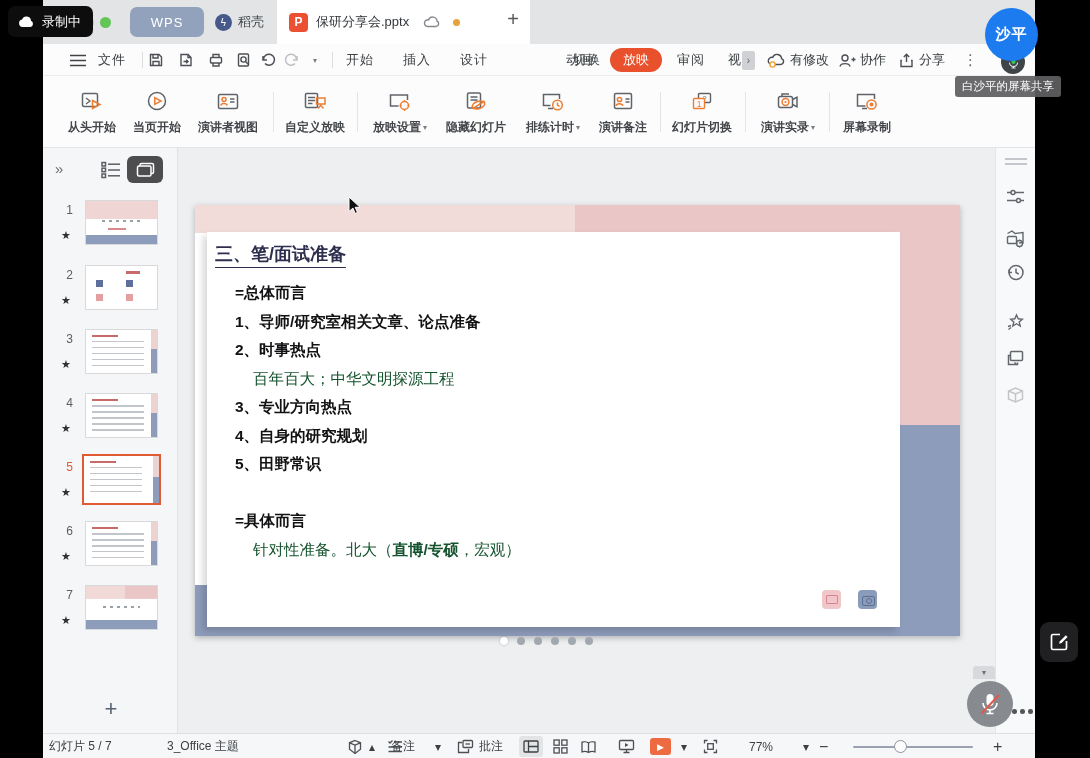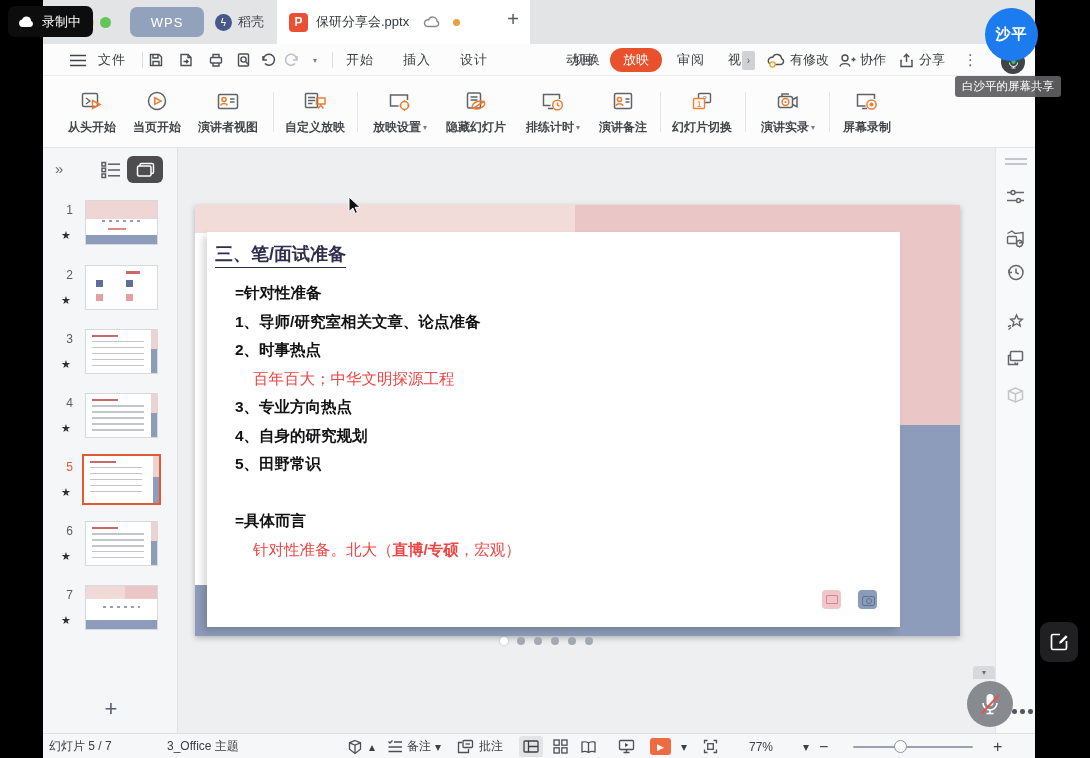--- a/index.html
+++ b/index.html
@@ -64,21 +64,21 @@
     background:repeating-linear-gradient(90deg,#9aa0a8 0 3px,transparent 3px 7px);}
   .add-slide{position:absolute;left:56px;top:548px;font-size:22px;color:#566273;width:24px;text-align:center;}
   .canvas{position:absolute;left:135px;top:148px;width:817px;height:585px;background:#edeff1;}
   
   .slide{position:absolute;left:152px;top:205px;width:765px;height:431px;background:#fff;box-shadow:0 2px 6px rgba(0,0,0,.25);}
   .sr{position:absolute;}
   .card{position:absolute;left:12px;top:27px;width:693px;height:395px;background:#fff;
     box-shadow:-4px 4px 7px rgba(0,0,0,.16);padding-top:10px;}
   .card .title{margin-left:8px;font-size:18px;font-weight:600;color:#2e2e4e;display:inline-block;
     border-bottom:1.5px solid #2e2e4e;padding-bottom:1px;}
-  .ln{height:28.5px;line-height:28.5px;font-size:15.5px;color:#ef4444;margin-left:28px;white-space:nowrap;}
+  .ln{height:28.5px;line-height:28.5px;font-size:15.5px;color:#14532d;margin-left:28px;white-space:nowrap;}
   .ln.b{font-weight:700;color:#121214;}
   .ln.sub{margin-left:46px;}
   .lines{margin-top:11px;}
   .mini{position:absolute;width:19px;height:19px;border-radius:4px;top:358px;}
   .mini.pk{left:615px;background:#f0c6ca;}
   .mini.pk::after{content:"";position:absolute;left:4px;top:5px;width:10px;height:7px;border:1.6px solid #d4868f;border-radius:1px;}
   .mini.bl{left:651px;background:#8b9cba;}
   .mini.bl::after{content:"";position:absolute;left:4px;top:6px;width:11px;height:8px;border:1.6px solid #5d6f93;border-radius:2px;}
   .mini.bl::before{content:"";position:absolute;left:8px;top:8px;width:4px;height:4px;border:1.4px solid #5d6f93;border-radius:50%;z-index:1;}
   .dots{position:absolute;left:457px;top:637px;display:flex;gap:9px;}
@@ -397,21 +397,21 @@
     <div class="slide">
       <div class="sr" style="left:0;top:0;width:380px;height:28px;background:var(--slide-pink-light);"></div>
       <div class="sr" style="left:380px;top:0;width:385px;height:28px;background:var(--slide-pink);"></div>
       <div class="sr" style="left:705px;top:28px;width:60px;height:192px;background:var(--slide-pink);"></div>
       <div class="sr" style="left:705px;top:220px;width:60px;height:211px;background:var(--slide-blue);"></div>
       <div class="sr" style="left:0;top:422px;width:765px;height:9px;background:var(--slide-blue);"></div>
       <div class="sr" style="left:0;top:380px;width:12px;height:42px;background:var(--slide-blue);"></div>
       <div class="card">
         <span class="title">三、笔/面试准备</span>
         <div class="lines">
-          <div class="ln b">=针对性准备</div>
+          <div class="ln b">=总体而言</div>
           <div class="ln b">1、导师/研究室相关文章、论点准备</div>
           <div class="ln b">2、时事热点</div>
           <div class="ln sub">百年百大；中华文明探源工程</div>
           <div class="ln b">3、专业方向热点</div>
           <div class="ln b">4、自身的研究规划</div>
           <div class="ln b">5、田野常识</div>
           <div class="ln"></div>
           <div class="ln b">=具体而言</div>
           <div class="ln sub"><span>针对性准备。北大（</span><b>直博/专硕</b><span>，宏观）</span></div>
         </div>
@@ -482,21 +482,21 @@
             <path d="M2.5 3.8 8 6l5.5-2.2M8 6v8.5"></path>
           </svg>
       </span>
       <span class="st caret" style="left:326px;">▴</span>
       <span class="st" style="left:344px;">
         <svg width="16" height="15" viewBox="0 0 16 15" fill="none" stroke="#4c4f54" stroke-width="1.3">
           <path d="M1.5 2.5 3 4l2.5-2.5"></path>
             <path d="M7 3h8M1.5 8h13.5M1.5 12.5h13.5"></path>
           </svg>
       </span>
-      <span class="st" style="left:364px;">备注</span>
+      <span class="st" style="left:348px;">备注</span>
       <span class="st caret" style="left:392px;">▾</span>
       <span class="st" style="left:414px;">
         <svg width="17" height="15" viewBox="0 0 17 15" fill="none" stroke="#4c4f54" stroke-width="1.3">
           <path d="M5 3.5h-3.5v10h10V10"></path>
             <rect x="6" y="1.5" width="9.5" height="7" rx="1"></rect>
             <path d="M8.5 5h4.5"></path>
           </svg>
       </span>
       <span class="st" style="left:436px;">批注</span>
       <span class="viewbtn sel" style="left:476px;">

